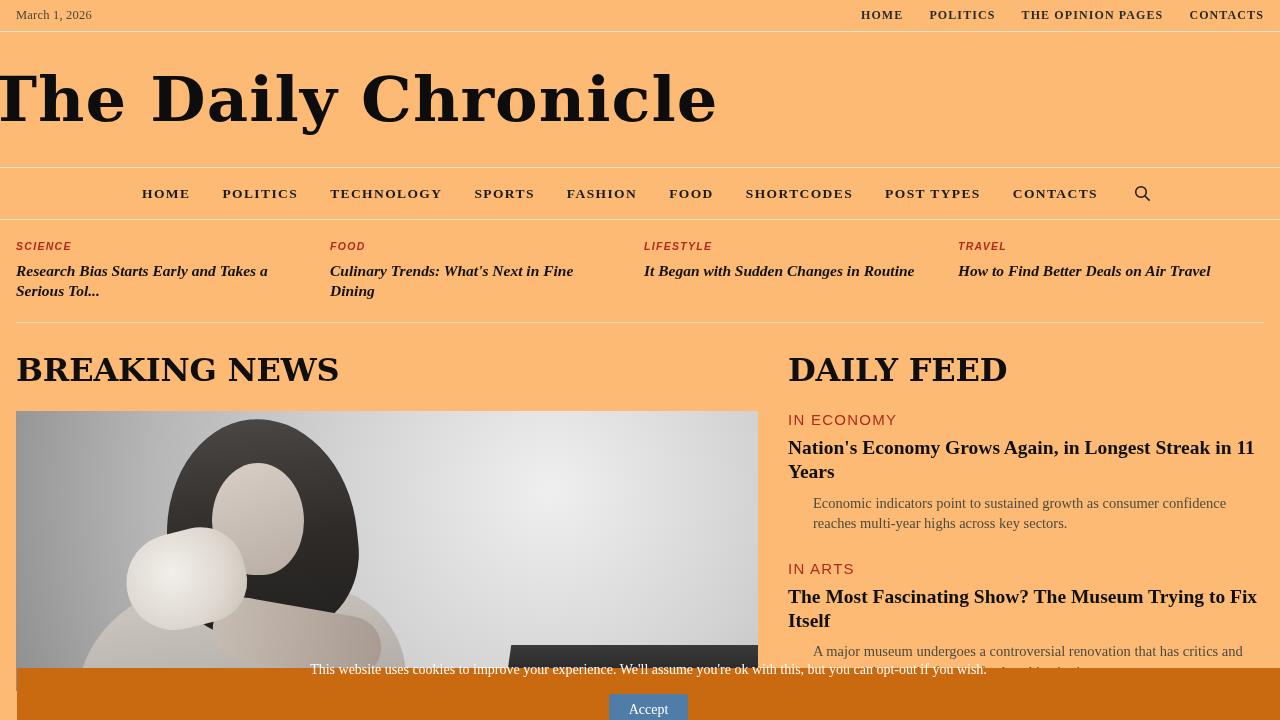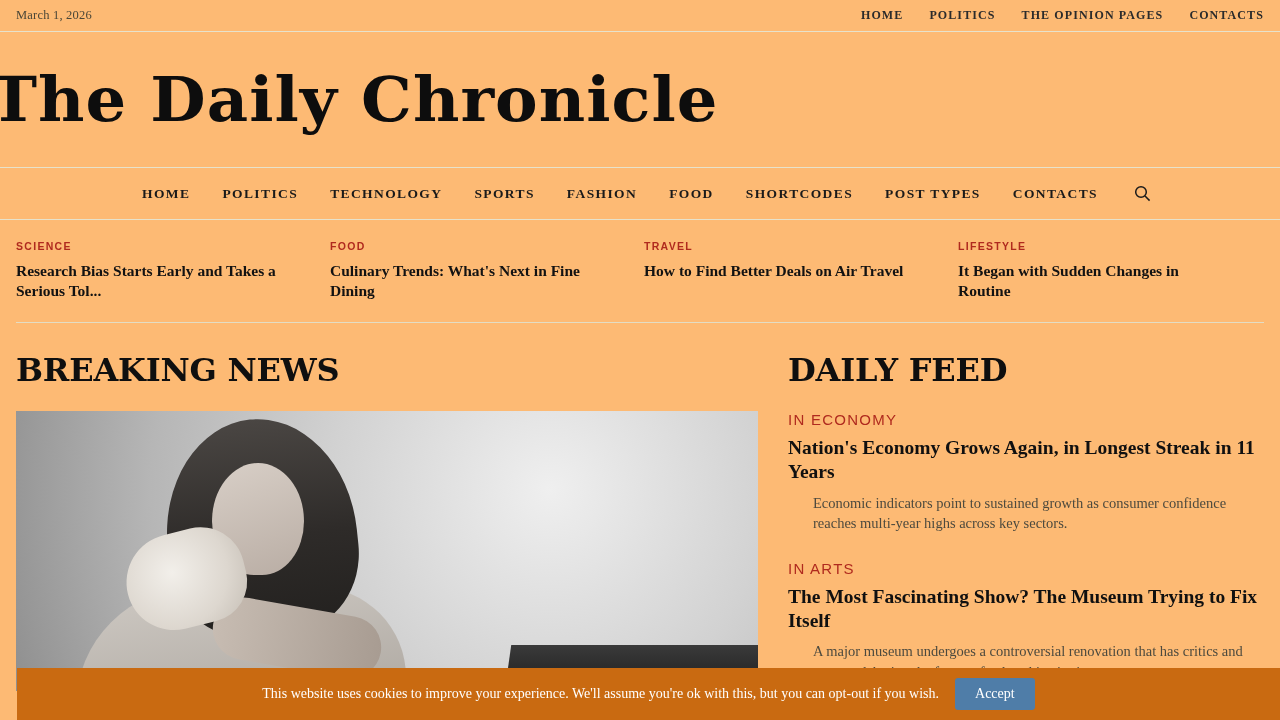--- a/index.html
+++ b/index.html
@@ -76,20 +76,21 @@
     cursor: pointer;
   }
   .search-btn svg { display: block; }
 
   
   .ticker {
     display: grid;
     grid-template-columns: repeat(4, 1fr);
     gap: 8px;
     padding: 20px 16px 0 16px;
+    font-style: italic;
   }
   .ticker-col { padding-right: 34px; }
   .ticker-cat {
     font-family: "Liberation Sans", sans-serif;
     font-size: 10.5px;
     font-weight: 700;
     letter-spacing: 1.3px;
     color: #b02a1e;
     text-transform: uppercase;
     margin-bottom: 9px;
@@ -207,20 +208,21 @@
 
   
   .cookiebar {
     position: absolute;
     left: 17px; right: 0; bottom: 0;
     height: 52px;
     background: #c96a11;
     display: flex; align-items: center; justify-content: center;
     gap: 16px;
     padding: 0 16px;
+    flex-direction: column;
   }
   .cookie-text {
     font-family: "Liberation Serif", serif;
     font-size: 14px;
     color: #ffffff;
   }
   .cookie-accept {
     background: #4f7da8;
     color: #ffffff;
     border: none;
@@ -271,26 +273,26 @@
   <div class="ticker">
     <div class="ticker-col">
       <div class="ticker-cat">SCIENCE</div>
       <div class="ticker-title">Research Bias Starts Early and Takes a Serious Tol...</div>
     </div>
     <div class="ticker-col">
       <div class="ticker-cat">FOOD</div>
       <div class="ticker-title">Culinary Trends: What's Next in Fine Dining</div>
     </div>
     <div class="ticker-col">
+      <div class="ticker-cat">LIFESTYLE</div>
+      <div class="ticker-title">It Began with Sudden Changes in Routine</div>
+    </div>
+    <div class="ticker-col">
       <div class="ticker-cat">TRAVEL</div>
       <div class="ticker-title">How to Find Better Deals on Air Travel</div>
-    </div>
-    <div class="ticker-col">
-      <div class="ticker-cat">LIFESTYLE</div>
-      <div class="ticker-title">It Began with Sudden Changes in Routine</div>
     </div>
   </div>
   <div class="ticker-sep"></div>
 
   <div class="content">
 
     <div class="col-left">
       <div class="section-head">BREAKING NEWS</div>
       <div class="hero-img">
         <div class="bg"></div>

